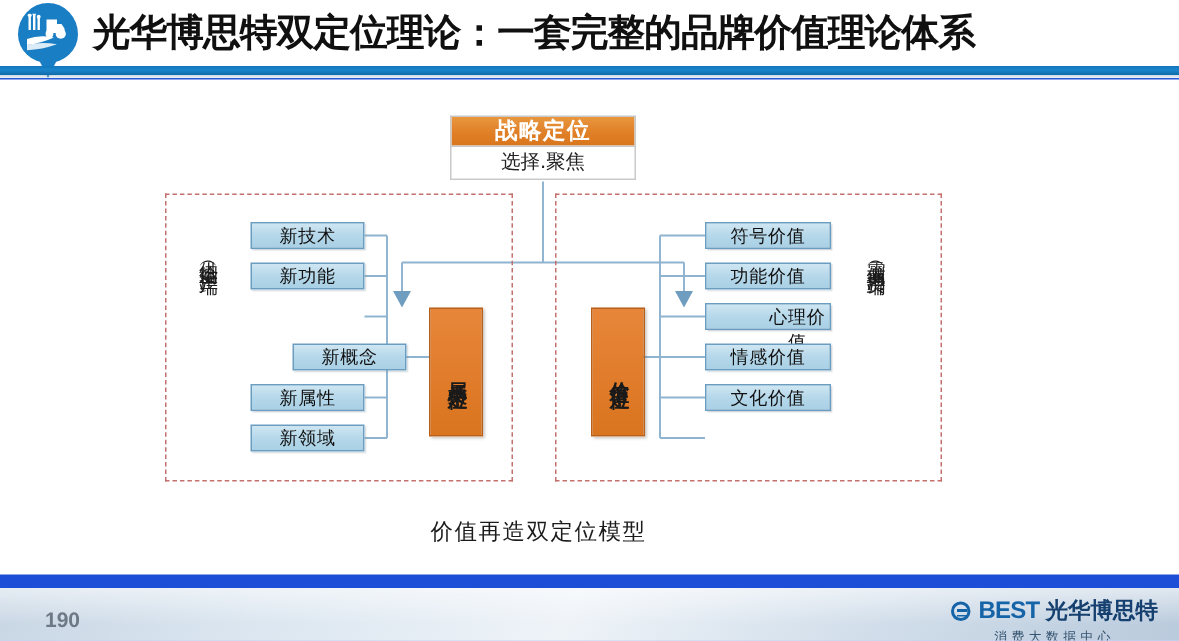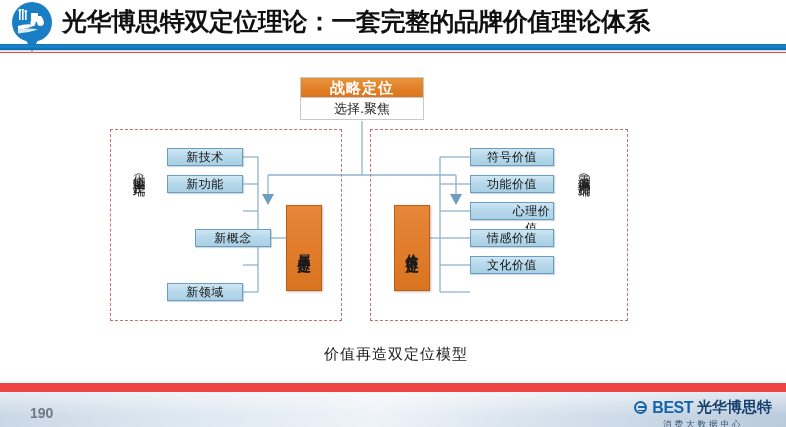--- a/index.html
+++ b/index.html
@@ -5,21 +5,21 @@
   html,body{margin:0;padding:0;}
   body{
     width:786px;height:427px;
     font-family:"Liberation Sans","DejaVu Sans",sans-serif;
     background:#ffffff;
     overflow:hidden;
     position:relative;
   }
   #slide{
     position:absolute;left:0;top:0;width:786px;height:427px;
-    background:#ef4444;
+    background:#1d4ed8;
   }
 
   
   .header{
     position:absolute;left:0;top:0;width:786px;height:52px;
     background:#ffffff;
   }
   .header-title{
     position:absolute;left:62px;top:5px;
     font-size:25px;font-weight:bold;color:#101010;
@@ -140,21 +140,20 @@
 
   
   .wires{position:absolute;left:0;top:0;width:786px;height:330px;}
 
   
   .caption{
     position:absolute;left:0;top:292px;width:718px;text-align:center;
     font-size:15px;color:#1b1b1b;
     font-family:"DejaVu Sans","Liberation Sans",sans-serif;
     letter-spacing:1px;
-    padding-left:37px;
   }
 
   
   .footer{
     position:absolute;left:0;top:392px;width:786px;height:44px;
     background:linear-gradient(115deg,#c8d6e4 0%,#dbe6f0 22%,#eef3f8 48%,#d3dfeb 72%,#b9cadc 100%);
   }
   .footer-sheen{
     position:absolute;left:0;top:0;width:786px;height:44px;
     background:linear-gradient(to bottom,rgba(255,255,255,.55),rgba(255,255,255,0) 55%);
@@ -276,20 +275,21 @@
 
     <div class="region region-left"></div>
     <div class="region region-right"></div>
 
     <div class="sidelabel sidelabel-left">供给侧（生产端）</div>
     <div class="sidelabel sidelabel-right">需求侧（消费端）</div>
 
     <div class="item" style="left:167px;top:95px;">新技术</div>
     <div class="item" style="left:167px;top:122px;">新功能</div>
     <div class="item" style="left:167px;top:176px;margin-left:28px;">新概念</div>
+    <div class="item" style="left:167px;top:203px;">新属性</div>
     <div class="item" style="left:167px;top:230px;">新领域</div>
 
     <div class="item item-right" style="left:470px;top:95px;">符号价值</div>
     <div class="item item-right" style="left:470px;top:122px;">功能价值</div>
     <div class="item item-right" style="left:470px;top:149px;padding-left:39px;">心理价值</div>
     <div class="item item-right" style="left:470px;top:176px;">情感价值</div>
     <div class="item item-right" style="left:470px;top:203px;">文化价值</div>
 
     <div class="center-box" style="left:286px;top:152px;">
       <span class="center-text">属类定位</span>

